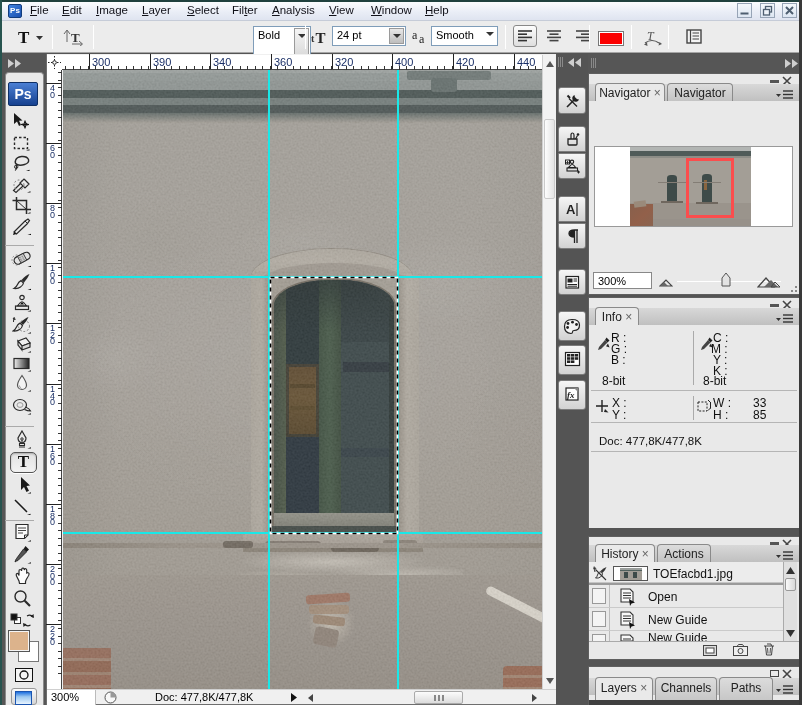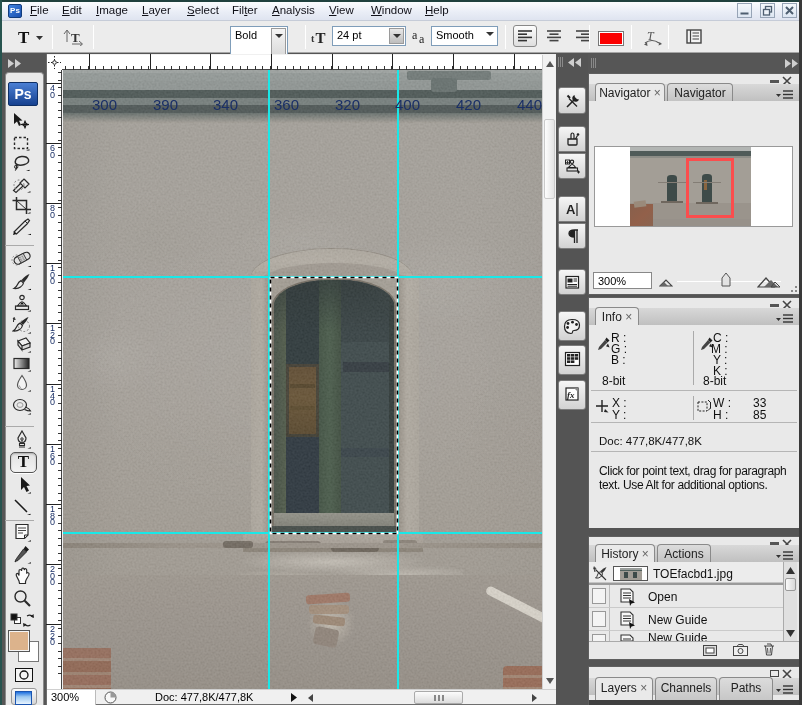--- a/index.html
+++ b/index.html
@@ -50,21 +50,21 @@
 
 
 #canvaswin { position:absolute; left:46px; top:54px; width:511px; height:651px; background:#f0f0f0; border:1px solid #6e6e6e; border-top:none;}
 
 
 #hruler { position:absolute; left:15px; top:1px; width:482px; height:15px; background:#fff; border-bottom:1px solid #444;}
 #vruler { position:absolute; left:0px; top:1px; width:15px; height:635px; background:#fff; border-right:1px solid #444;}
 #rcorner { position:absolute; left:0; top:1px; width:15px; height:15px; background:#fff; }
 .htick { position:absolute; bottom:0; width:1px; background:#222; }
 .vtick { position:absolute; right:0; height:1px; background:#222; }
-.hlabel { position:absolute; top:1px; font-size:15px; color:#1a2f66;margin-top:40px; }
+.hlabel { position:absolute; top:1px; font-size:11px; color:#1a2f66; }
 .vlabel { position:absolute; left:3px; font-size:9px; color:#1a2f66; line-height:6.5px; }
 
 
 #photo { position:absolute; left:16px; top:16px; width:481px; height:620px; overflow:hidden; background:#a19c94;}
 
 
 #vscroll { position:absolute; right:1px; top:1px; width:13px; height:635px; background:#f2f2f2; border-left:1px solid #d0d0d0;}
 #statusbar { position:absolute; left:0; bottom:0; width:510px; height:15px; background:#f0f0f0; border-top:1px solid #cfcfcf; font-size:11px; color:#000;}
 
 
@@ -118,21 +118,21 @@
   </svg>
   <div class="osep" style="left:52px"></div>
 
   <svg class="abs" style="left:62px;top:7px" width="24" height="18" viewBox="0 0 24 18">
     <path d="M2 6 l3 -4 l3 4" fill="none" stroke="#666" stroke-width="1"></path>
     <line x1="5" y1="3" x2="5" y2="14" stroke="#666" stroke-width="1"></line>
     <text x="9" y="14" font-size="13" font-weight="bold" font-family="Liberation Serif" fill="#333">T</text>
     <path d="M10 16 l10 0 M17 13 l3.5 3 l-3.5 3" fill="none" stroke="#666" stroke-width="1"></path>
   </svg>
   <div class="osep" style="left:93px"></div>
-  <div class="combo combo2" style="left:230px;top:5px;width:58px;height:35px">
+  <div class="combo combo2" style="left:253px;top:5px;width:58px;height:35px">
     <span class="ctext">Bold</span>
       <div class="cbtn"></div>
   </div>
   <div class="osep" style="left:305px"></div>
 
   <svg class="abs" style="left:311px;top:8px" width="20" height="16" viewBox="0 0 20 16">
     <text x="0" y="13" font-size="10" font-weight="bold" font-family="Liberation Serif" fill="#333">t</text>
     <text x="4.5" y="14" font-size="15" font-weight="bold" font-family="Liberation Serif" fill="#222">T</text>
   </svg>
   <div class="combo combo2" style="left:332px;top:5px;width:74px;height:20px">
@@ -783,21 +783,20 @@
     <rect x="1" y="2" width="9" height="9" fill="none" stroke="#222" stroke-width="1" stroke-dasharray="2 1.4"></rect>
     <path d="M11 0 l2.5 2.5 m-2.5 8 l2.5 -2.5 M13.5 2 v6.5" stroke="#222" stroke-width="1" fill="none"></path>
   </svg>
   <span class="abs" style="left:124px;top:98px">W :</span>
   <span class="abs" style="left:124px;top:110px">H :</span>
   <span class="abs" style="left:164px;top:98px">33</span>
   <span class="abs" style="left:164px;top:110px">85</span>
   <div class="abs" style="left:2px;top:124px;width:206px;height:1px;background:#b5b5b5"></div>
   <span class="abs" style="left:10px;top:137px;font-size:11.5px">Doc: 477,8K/477,8K</span>
   <div class="abs" style="left:2px;top:153px;width:206px;height:1px;background:#b5b5b5"></div>
-  <span class="abs" style="left:10px;top:166px;width:188px;line-height:14px;letter-spacing:-0.35px">Click for point text, drag for paragraph text. Use Alt for additional options.</span>
 </div>
 
 <div id="histpanel" class="panel" style="top:536px; height:124px; font-size:12px; color:#111">
   <div class="pmin" style="right:20px;top:5px"></div>
   <svg class="abs" style="right:7px;top:2px" width="10" height="10" viewBox="0 0 10 10">
       <path d="M1 1 L9 9 M9 1 L1 9" stroke="#444" stroke-width="1.6"></path>
     </svg>
   <div class="abs" style="left:0;top:8px;width:210px;height:17px;background:linear-gradient(#d8d8d8,#c0c0c0)"></div>
   <div class="tab sel" style="left:6px;width:60px;top:7px;line-height:18px">History <span style="color:#666">×</span></div>
   <div class="tab uns" style="left:68px;width:54px;top:7px;line-height:18px">Actions</div>

